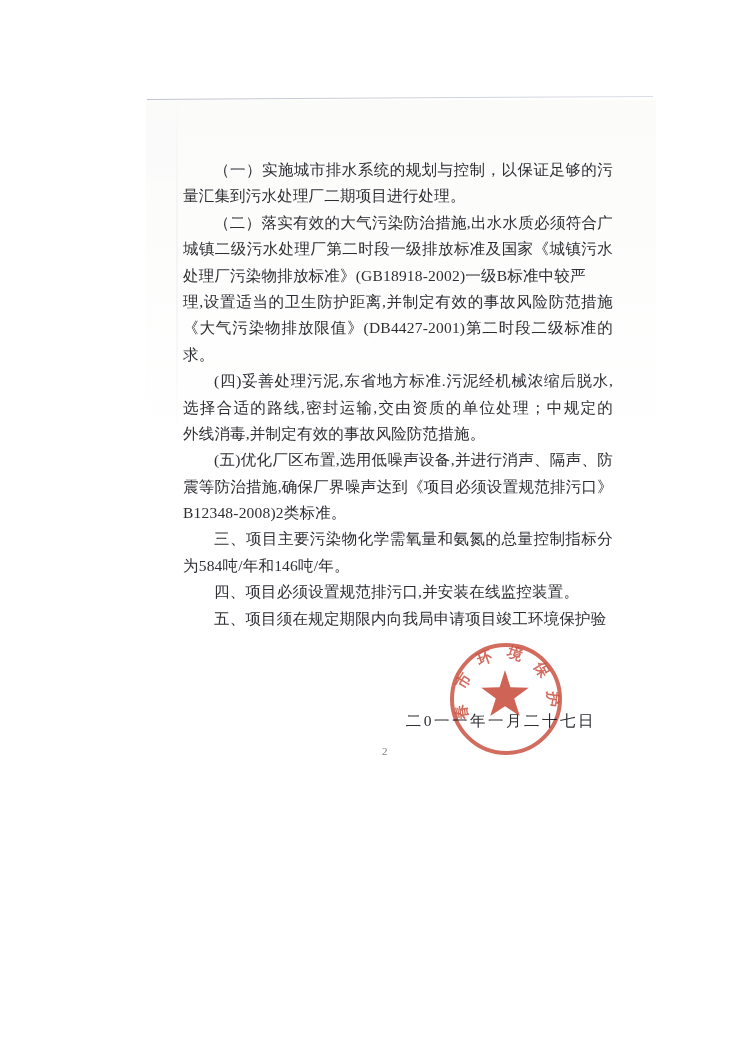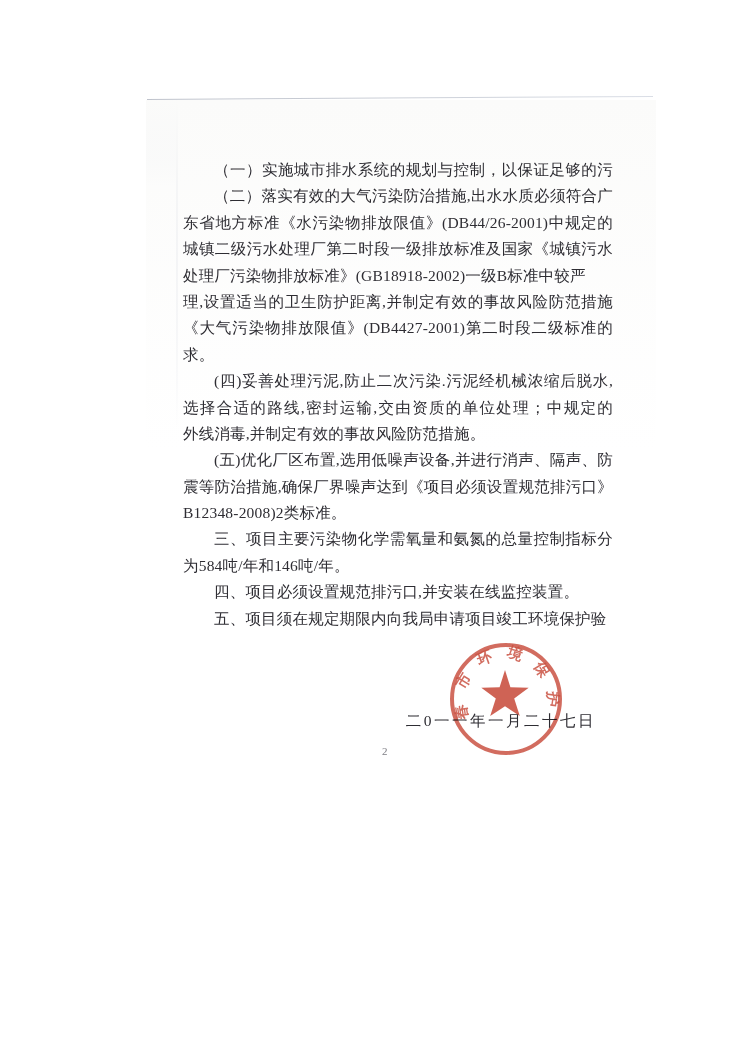--- a/index.html
+++ b/index.html
@@ -66,28 +66,28 @@
 
 <div class="scan">
 
   <div class="top-edge"></div>
   <div class="left-shade"></div>
   <div class="crease-v"></div>
   <div class="paper-tint"></div>
 
   <div class="doc-text">
     <div class="ln ind">（一）实施城市排水系统的规划与控制，以保证足够的污水</div>
+    <div class="ln end">量汇集到污水处理厂二期项目进行处理。</div>
     <div class="ln ind">（二）落实有效的大气污染防治措施,出水水质必须符合广</div>
-    <div class="ln">东省地方标准《水污染物排放限值》(DB44/26-2001)中规定的</div>
     <div class="ln">城镇二级污水处理厂第二时段一级排放标准及国家《城镇污水</div>
     <div class="ln end">处理厂污染物排放标准》(GB18918-2002)一级B标准中较严者。</div>
     <div class="ln">理,设置适当的卫生防护距离,并制定有效的事故风险防范措施</div>
     <div class="ln">《大气污染物排放限值》(DB4427-2001)第二时段二级标准的要</div>
     <div class="ln end">求。</div>
-    <div class="ln ind">(四)妥善处理污泥,防止二次污染.污泥经机械浓缩后脱水,</div>
+    <div class="ln ind">(四)妥善处理污泥,东省地方标准.污泥经机械浓缩后脱水,</div>
     <div class="ln">选择合适的路线,密封运输,交由资质的单位处理；中规定的</div>
     <div class="ln end">外线消毒,并制定有效的事故风险防范措施。</div>
     <div class="ln ind">(五)优化厂区布置,选用低噪声设备,并进行消声、隔声、防</div>
     <div class="ln">震等防治措施,确保厂界噪声达到《项目必须设置规范排污口》(G</div>
     <div class="ln end">B12348-2008)2类标准。</div>
     <div class="ln ind">三、项目主要污染物化学需氧量和氨氮的总量控制指标分别</div>
     <div class="ln end">为584吨/年和146吨/年。</div>
     <div class="ln ind end">四、项目必须设置规范排污口,并安装在线监控装置。</div>
     <div class="ln ind end">五、项目须在规定期限内向我局申请项目竣工环境保护验收。</div>
   </div>

